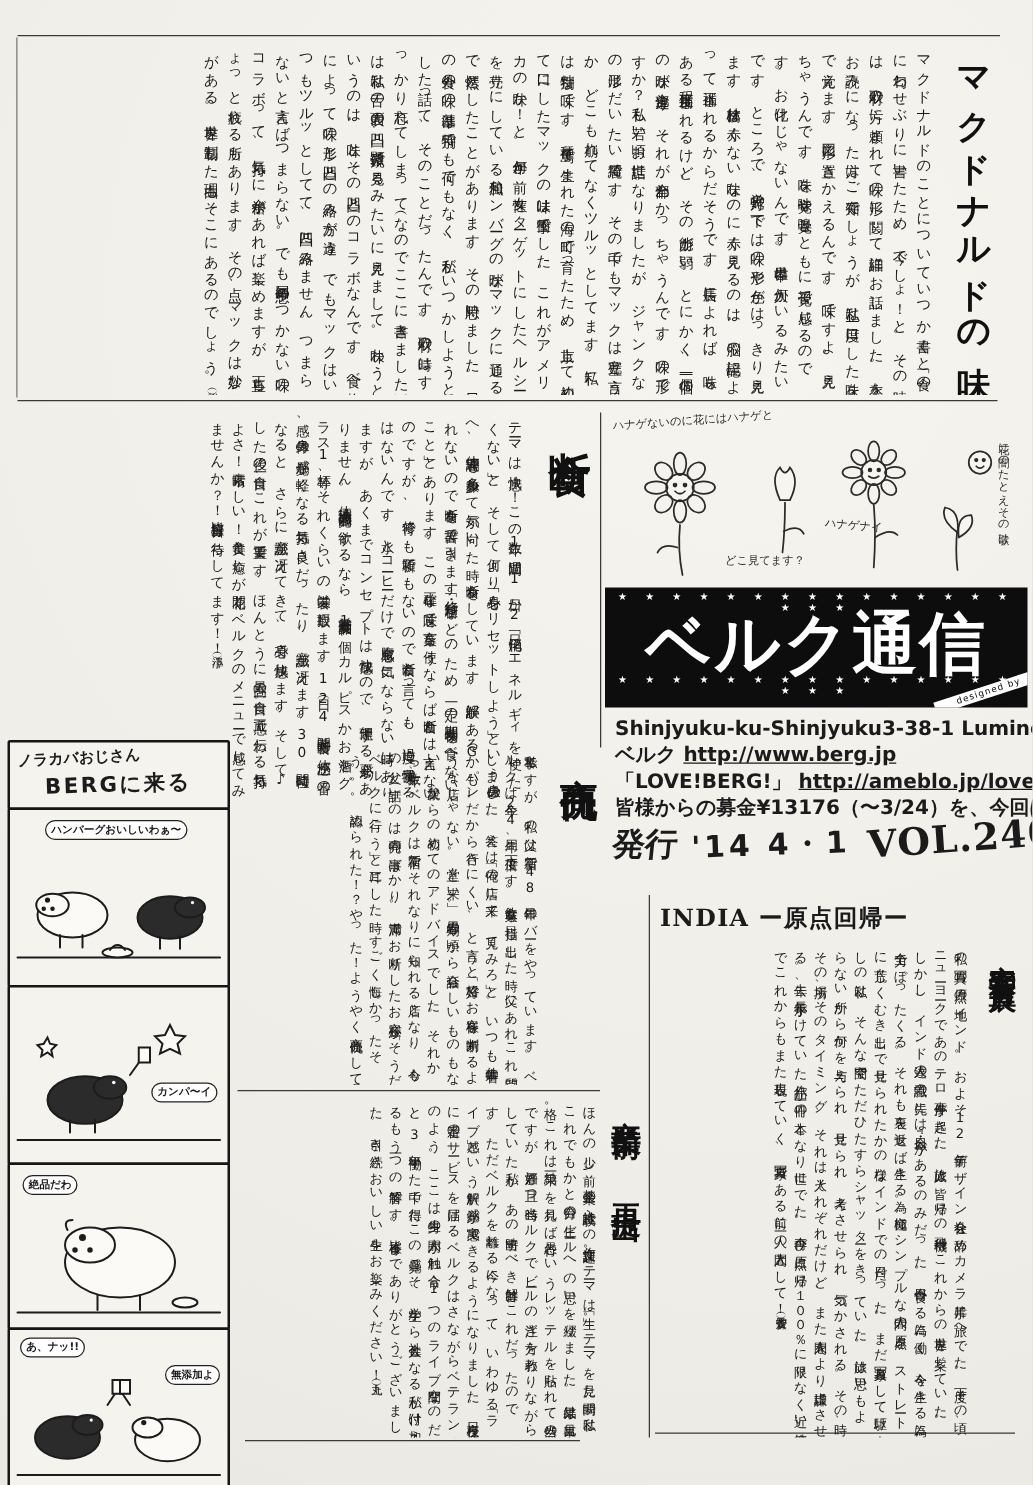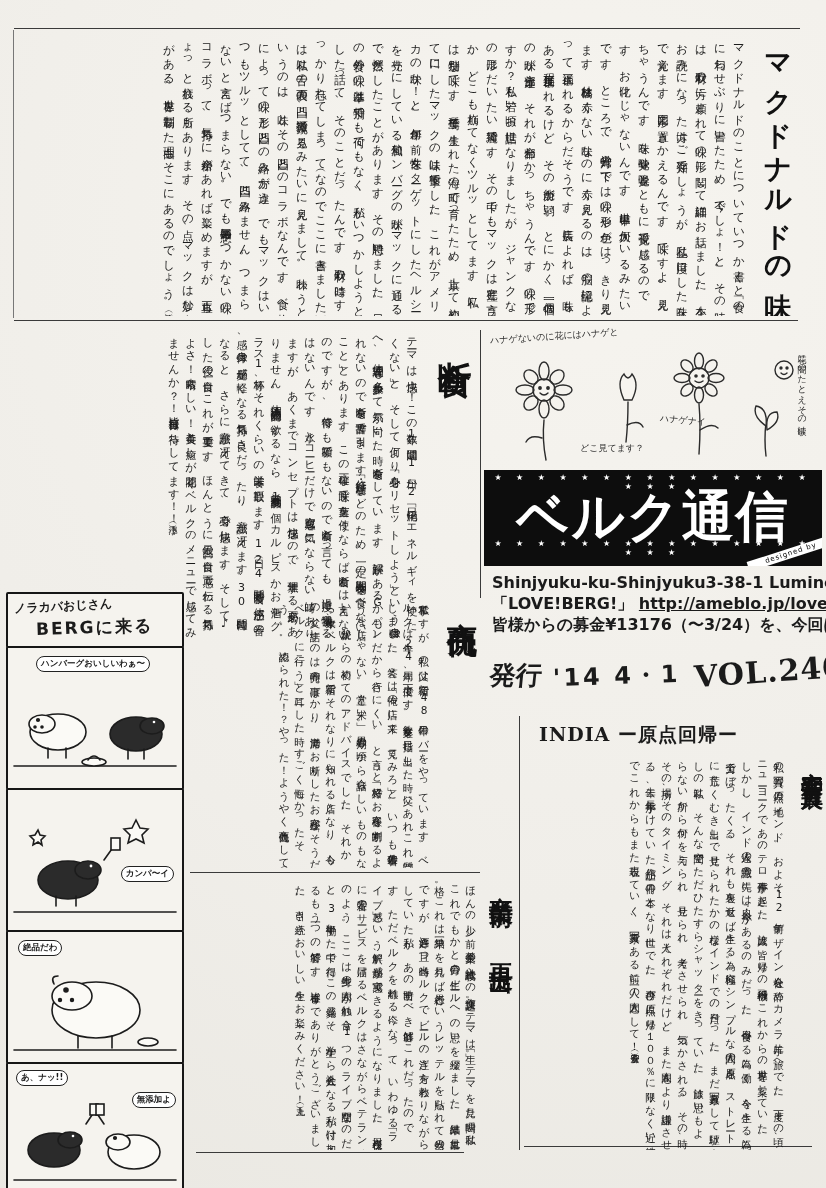--- a/index.html
+++ b/index.html
@@ -40,21 +40,21 @@
   #addr{position:absolute;left:492px;top:572px;width:330px;font-weight:bold;}
   #addr .line{display:block;font-size:16px;line-height:21px;letter-spacing:0;white-space:nowrap;}
   #addr .url{text-decoration:underline;}
   #issue{position:absolute;left:490px;top:658px;width:332px;}
   .issue-word{font-size:26px;font-weight:900;transform:skewX(-6deg);display:inline-block;}
   .issue-date{font-size:24px;font-weight:900;letter-spacing:3px;display:inline-block;transform:rotate(-2deg);margin-left:6px;}
   .vol{position:absolute;left:204px;top:-4px;font-family:"DejaVu Serif",serif;font-weight:bold;
     font-size:30px;letter-spacing:1px;transform:rotate(-4deg);display:inline-block;}
 
   
-  #india{left:524px;top:716px;width:292px;height:434px;padding-top:0;margin-left:11px;}
+  #india{left:524px;top:716px;width:292px;height:434px;padding-top:0;}
   #india .kicker{position:absolute;top:6px;left:4px;width:250px;font-family:"DejaVu Serif",serif;
     font-size:19px;font-weight:bold;letter-spacing:1px;white-space:nowrap;}
   #india .inner{position:absolute;top:38px;right:0;height:392px;width:292px;}
   #india .art-title{font-size:22px;margin-left:10px;}
   #india .art-body{font-size:10.5px;line-height:16px;}
 
   
   #rival{left:188px;top:596px;width:294px;height:272px;}
   #rival .art-title{font-size:30px;margin-left:10px;margin-top:2px;}
   #rival .art-body{font-size:10.5px;line-height:15.5px;}
@@ -159,20 +159,21 @@
 
   <div id="masthead">
     <span class="stars">★ ★ ★ ★ ★ ★ ★ ★ ★ ★ ★ ★ ★ ★ ★ ★ ★ ★</span>
     <span class="mast-title">ベルク通信</span>
     <span class="stars" style="margin-top:-6px;">★ ★ ★ ★ ★ ★ ★ ★ ★ ★ ★ ★ ★ ★ ★ ★ ★ ★</span>
     <span id="ribbon">designed by</span>
   </div>
 
   <div id="addr">
     <span class="line">Shinjyuku-ku-Shinjyuku3-38-1 LumineEstB1 BERG</span>
+    <span class="line"><span>ベルク </span><span class="url">http://www.berg.jp</span></span>
     <span class="line"><span>「LOVE!BERG!」 </span><span class="url">http://ameblo.jp/love-berg/</span></span>
     <span class="line">皆様からの募金¥13176（〜3/24）を、今回は相馬こどもドーム</span>
   </div>
 
   <div id="issue">
     <span class="issue-word">発行</span>
     <span class="issue-date">'14 4・1</span>
     <span class="vol">VOL.240</span>
   </div>
 

